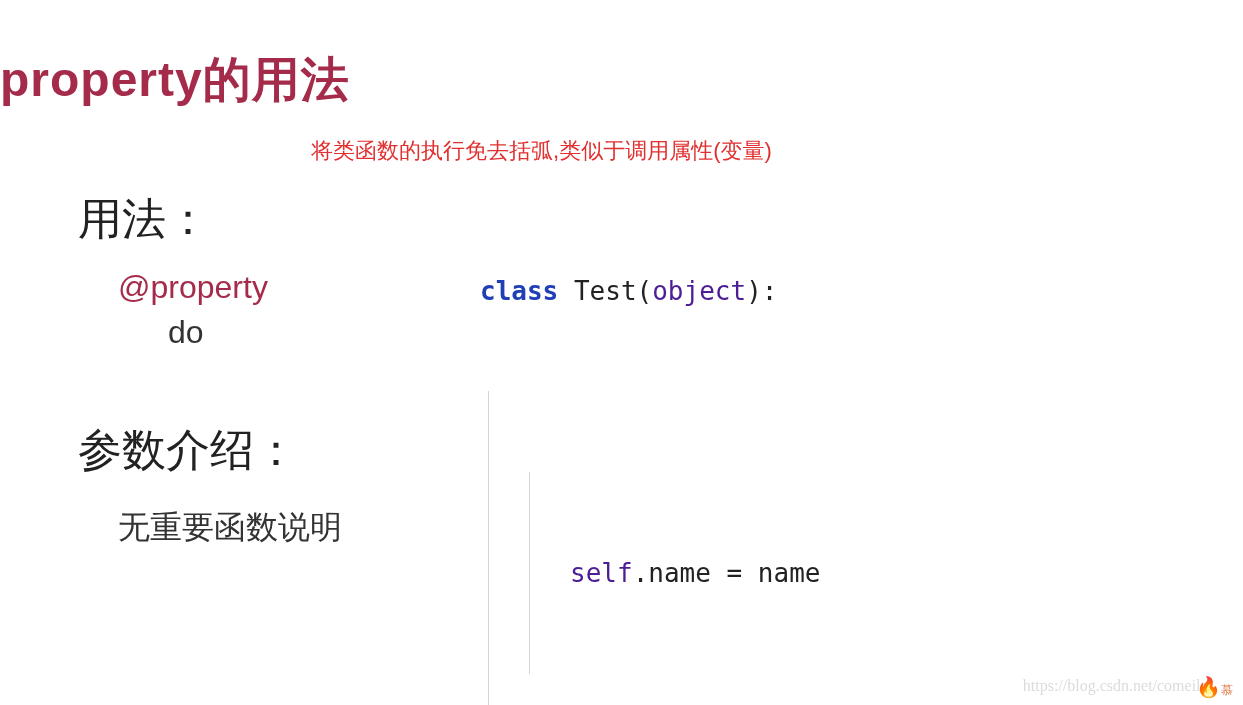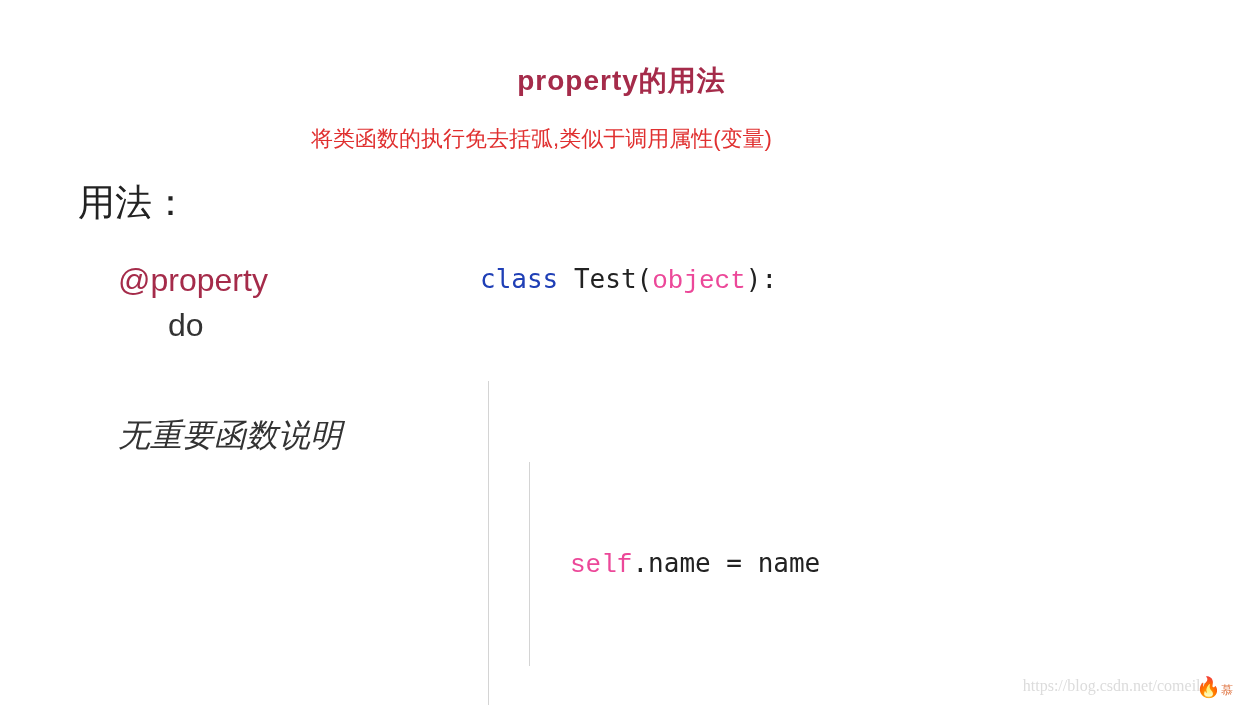--- a/index.html
+++ b/index.html
@@ -7,25 +7,25 @@
     padding: 0;
     width: 1243px;
     height: 705px;
     background: #ffffff;
     font-family: "Microsoft YaHei", "PingFang SC", "Helvetica Neue", Arial, sans-serif;
     color: #333;
     position: relative;
     overflow: hidden;
   }
   .title {
-    text-align: center;
-    font-size: 28px;
+    text-align: left;
+    font-size: 48px;
     font-weight: 700;
     color: #a52b4a;
-    margin-top: 62px;
+    margin-top: 48px;
     letter-spacing: 1px;
   }
   .subtitle {
     text-align: center;
     font-size: 22px;
     color: #e03030;
     margin-top: 24px;
     margin-left: -160px;
   }
   .content {
@@ -35,40 +35,40 @@
   .left {
     width: 480px;
     padding-left: 78px;
     box-sizing: border-box;
   }
   .right {
     width: 740px;
     padding-left: 0;
   }
   .heading {
-    font-size: 37px;
+    font-size: 44px;
     color: #222;
     font-weight: 400;
     margin: 0;
   }
   .left .usage-block {
     margin-bottom: 70px;
   }
-  .left .indent1 { padding-left: 40px; font-size: 32px; margin-top: 34px; }
+  .left .indent1 { padding-left: 40px; font-size: 32px; margin-top: 20px; }
   .left .indent2 { padding-left: 90px; font-size: 32px; margin-top: 8px; }
   .left .at-prop { color: #a52b4a; }
   .code {
     font-family: "Menlo", "Consolas", "DejaVu Sans Mono", monospace;
     font-size: 26px;
     line-height: 1.55;
     color: #222;
     white-space: pre;
   }
-  .kw { color: #1f3fb6; font-weight: 400; }
-  .param { color: #ec4899; font-family: Liberation Mono, monospace; }
+  .kw { color: #1f3fb6; font-weight: 700; }
+  .param { color: #4c1d95; }
   .block-indent {
     border-left: 1px solid #d4d4d4;
     margin-left: 8px;
     padding-left: 40px;
   }
   .block-indent-inner {
     border-left: 1px solid #d4d4d4;
     margin-left: 0px;
     padding-left: 40px;
   }
@@ -98,21 +98,22 @@
 <div class="subtitle">将类函数的执行免去括弧,类似于调用属性(变量)</div>
 
 <div class="content">
   <div class="left">
     <div class="usage-block">
       <p class="heading">用法：</p>
       <div class="indent1 at-prop">@property</div>
       <div class="indent2">do</div>
     </div>
     <div>
-      <div class="indent1" style="margin-top:26px;font-style:italic;">无重要函数说明</div>
+      <p class="heading">参数介绍：</p>
+      <div class="indent1" style="margin-top:26px;">无重要函数说明</div>
     </div>
   </div>
 
   <div class="right">
     <div class="code">
       <span class="code-row"><span class="kw">class</span><span> Test(</span><span class="param">object</span><span>):</span></span>
       <div class="block-indent">
         <div class="block-indent-inner">
           <span class="code-row"><span class="param">self</span><span>.name = name</span></span>
         </div>

